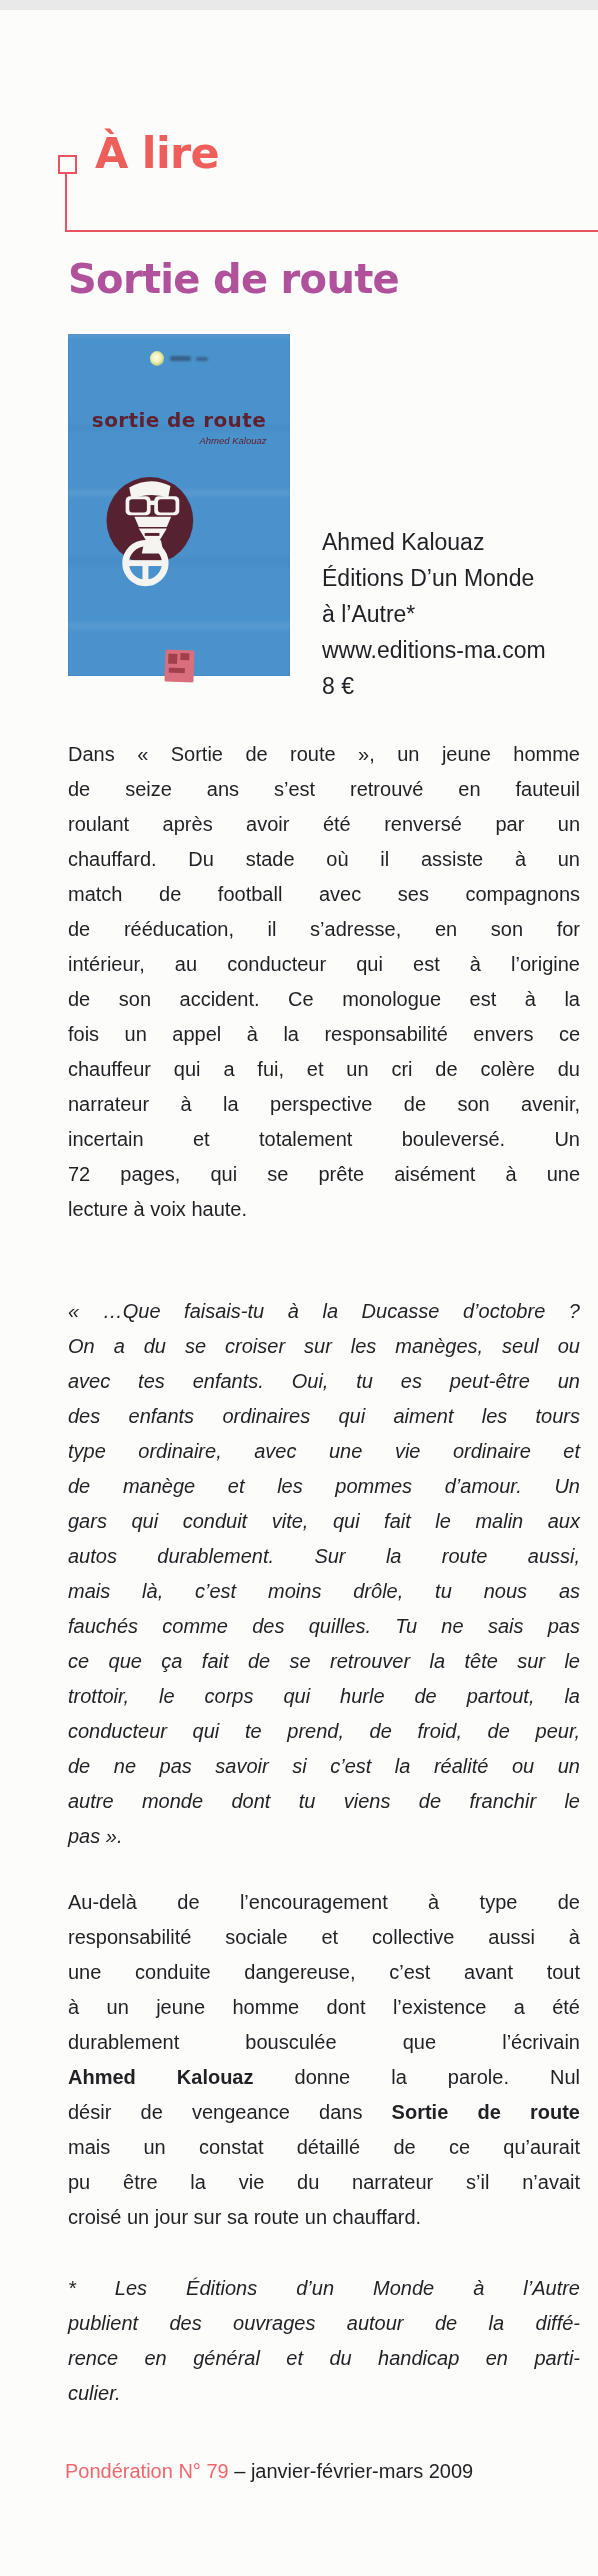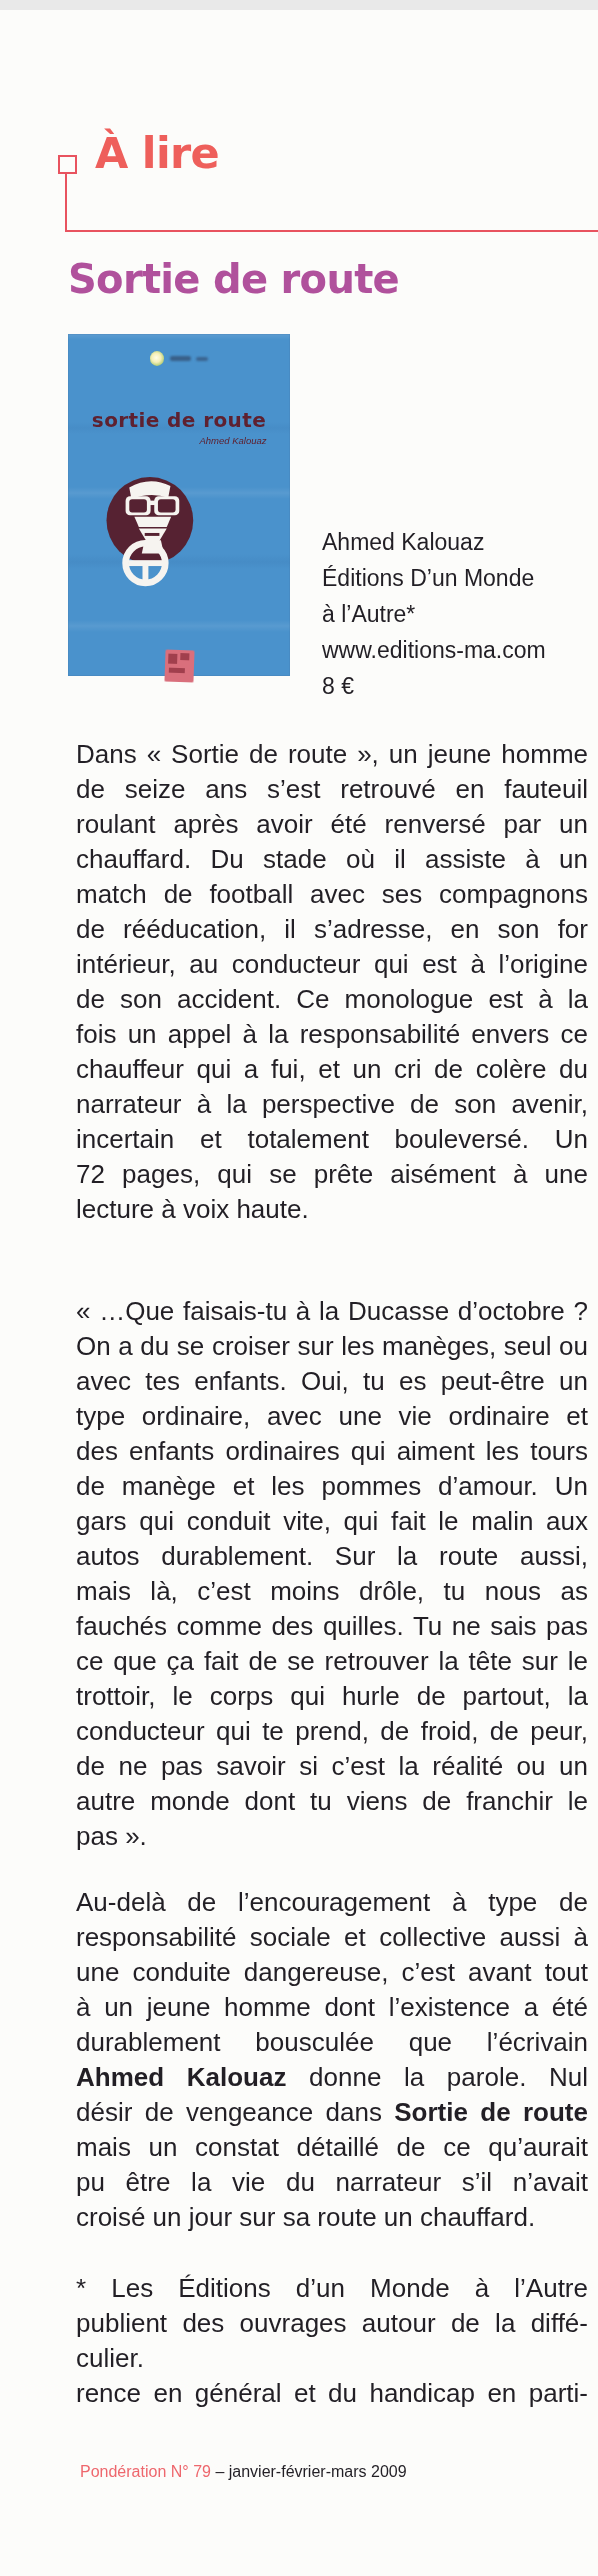--- a/index.html
+++ b/index.html
@@ -69,31 +69,31 @@
     position:absolute;left:97px;top:316px;width:29px;height:32px;
     background:var(--stamp);border-radius:1.5px;transform:rotate(2deg);filter:blur(0.3px);
   }
   #cover-stamp i{position:absolute;display:block;background:#8d2f3e;opacity:.75;}
   #cover-stamp i:nth-child(1){left:2.9px;top:3.7px;width:9.5px;height:10.3px;}
   #cover-stamp i:nth-child(2){left:15.4px;top:2.9px;width:8.8px;height:7.3px;}
   #cover-stamp i:nth-child(3){left:4.4px;top:17.6px;width:16px;height:5.9px;}
   
   #book-info{position:absolute;left:322px;top:514px;width:264px;font-size:23px;line-height:36px;}
   
-  .textblock{position:absolute;left:76px;width:512px;font-size:26px;line-height:35px;}
+  .textblock{position:absolute;left:68px;width:512px;font-size:20px;line-height:35px;}
   .textblock .tline{text-align:justify;text-align-last:justify;}
   .textblock .tline.tlast{text-align-last:left;}
   .textblock.plain .tline{text-align-last:left;}
-  .italicblock{}
+  .italicblock{font-style:italic;}
   #para1{top:727px;}
   #quote{top:1284px;}
   #para3{top:1875px;}
   #footnote{top:2261px;}
   
-  #footer{position:absolute;left:80px;top:2449px;font-size:16px;line-height:25px;white-space:nowrap;}
+  #footer{position:absolute;left:65px;top:2449px;font-size:20px;line-height:25px;white-space:nowrap;}
   #footer .issue{color:var(--footer-pink);}
   #footer .date{color:var(--text);}
 </style>
 </head>
 <body>
 
 <div id="page">
 
   <div id="hdr-square"></div>
   <div id="hdr-vline"></div>
@@ -174,22 +174,22 @@
       <div class="tline">narrateur à la perspective de son avenir,</div>
       <div class="tline">incertain et totalement bouleversé. Un</div>
       <div class="tline">72 pages, qui se prête aisément à une</div>
       <div class="tline tlast">lecture à voix haute.</div>
     </div>
 
   <div id="quote" class="textblock italicblock">
       <div class="tline">« …Que faisais-tu à la Ducasse d’octobre ?</div>
       <div class="tline">On a du se croiser sur les manèges, seul ou</div>
       <div class="tline">avec tes enfants. Oui, tu es peut-être un</div>
+      <div class="tline">des enfants ordinaires qui aiment les tours</div>
       <div class="tline">type ordinaire, avec une vie ordinaire et</div>
-      <div class="tline">des enfants ordinaires qui aiment les tours</div>
       <div class="tline">de manège et les pommes d’amour. Un</div>
       <div class="tline">gars qui conduit vite, qui fait le malin aux</div>
       <div class="tline">autos durablement. Sur la route aussi,</div>
       <div class="tline">mais là, c’est moins drôle, tu nous as</div>
       <div class="tline">fauchés comme des quilles. Tu ne sais pas</div>
       <div class="tline">ce que ça fait de se retrouver la tête sur le</div>
       <div class="tline">trottoir, le corps qui hurle de partout, la</div>
       <div class="tline">conducteur qui te prend, de froid, de peur,</div>
       <div class="tline">de ne pas savoir si c’est la réalité ou un</div>
       <div class="tline">autre monde dont tu viens de franchir le</div>
@@ -205,22 +205,22 @@
       <div class="tline"><b>Ahmed Kalouaz</b> donne la parole. Nul</div>
       <div class="tline">désir de vengeance dans <b>Sortie de route</b></div>
       <div class="tline">mais un constat détaillé de ce qu’aurait</div>
       <div class="tline">pu être la vie du narrateur s’il n’avait</div>
       <div class="tline tlast">croisé un jour sur sa route un chauffard.</div>
     </div>
 
   <div id="footnote" class="textblock italicblock">
       <div class="tline">* Les Éditions d’un Monde à l’Autre</div>
       <div class="tline">publient des ouvrages autour de la diffé-</div>
+      <div class="tline">rence en général et du handicap en parti-</div>
       <div class="tline tlast">culier.</div>
-      <div class="tline">rence en général et du handicap en parti-</div>
     </div>
 
   <div id="footer">
     <span class="issue">Pondération N° 79</span>
     <span> </span>
     <span class="date">– janvier-février-mars 2009</span>
   </div>
 
 </div>
 

